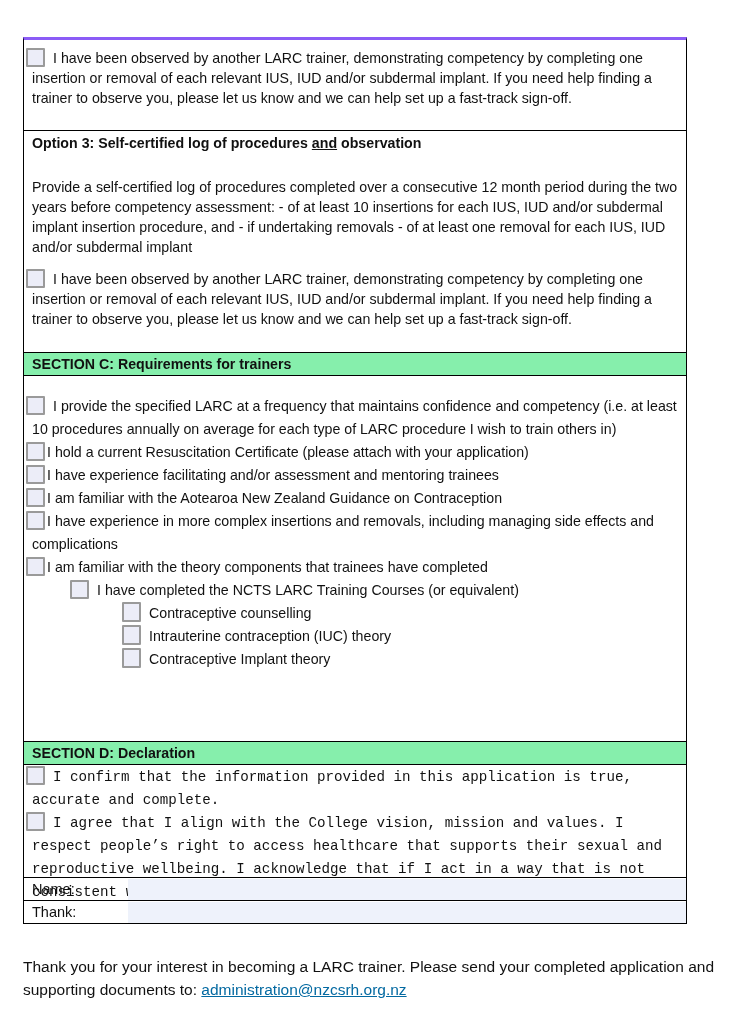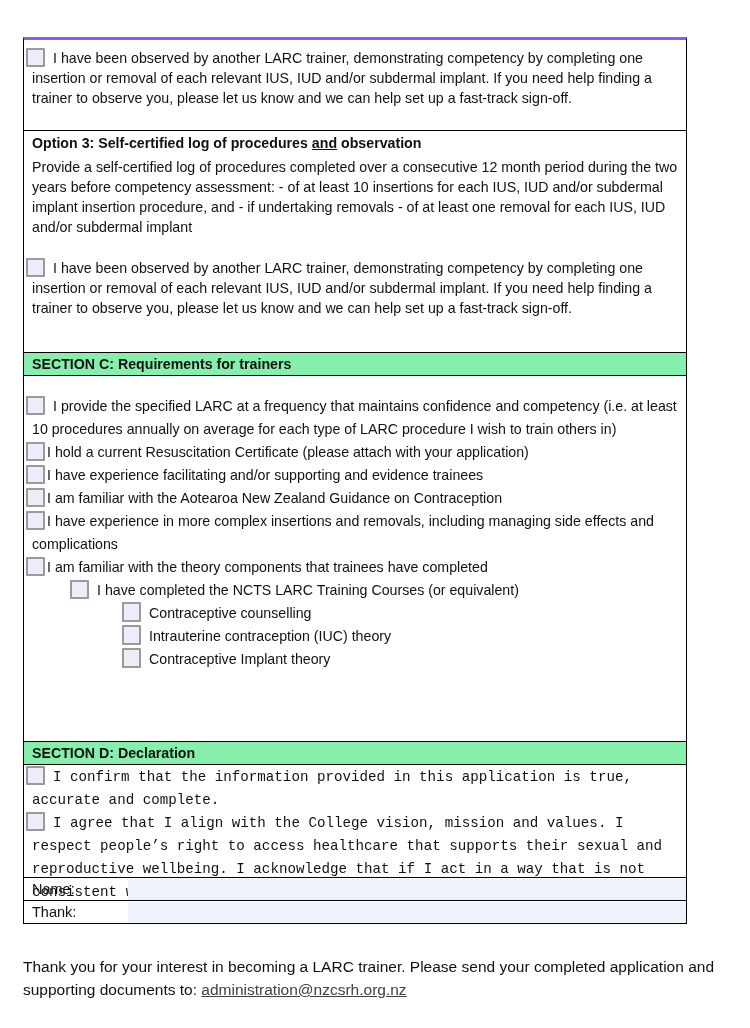--- a/index.html
+++ b/index.html
@@ -67,52 +67,52 @@
     margin-top: 1px;
   }
   .footer {
     position: absolute;
     left: 23px;
     top: 955px;
     width: 710px;
     font-size: 15.5px;
     line-height: 23px;
   }
-  .footer a { color: #404040; text-decoration: underline; }
+  .footer a { color: #0369a1; text-decoration: underline; }
 </style>
 </head>
 <body>
 
 <div class="table">
 
   <div class="cell" style="padding-top:8px; height:91px;">
     <span class="cb gap" style="margin-left:-6px;"></span><span>I have been observed by another LARC trainer, demonstrating competency by completing one insertion or removal of each relevant IUS, IUD and/or subdermal implant. If you need help finding a trainer to observe you, please let us know and we can help set up a fast-track sign-off.</span>
   </div>
 
   <div class="cell" style="padding-top:2px; height:222px;">
-    <div class="bold" style="margin-bottom:4px;">
+    <div class="bold" style="margin-bottom:24px;">
       <span>Option 3: Self-certified log of procedures </span><span class="u">and</span><span> observation</span>
     </div>
-    <div style="margin-bottom:21px;">Provide a self-certified log of procedures completed over a consecutive 12 month period during the two years before competency assessment: - of at least 10 insertions for each IUS, IUD and/or subdermal implant insertion procedure, and - if undertaking removals - of at least one removal for each IUS, IUD and/or subdermal implant</div>
+    <div style="margin-bottom:12px;">Provide a self-certified log of procedures completed over a consecutive 12 month period during the two years before competency assessment: - of at least 10 insertions for each IUS, IUD and/or subdermal implant insertion procedure, and - if undertaking removals - of at least one removal for each IUS, IUD and/or subdermal implant</div>
     <div>
       <span class="cb gap" style="margin-left:-6px;"></span><span>I have been observed by another LARC trainer, demonstrating competency by completing one insertion or removal of each relevant IUS, IUD and/or subdermal implant. If you need help finding a trainer to observe you, please let us know and we can help set up a fast-track sign-off.</span>
     </div>
   </div>
 
   <div class="head">SECTION C: Requirements for trainers</div>
 
   <div class="cell" style="padding-top:19px; height:366px; line-height:23px;">
     <div class="row">
       <span class="cb gap" style="margin-left:-6px;"></span><span>I provide the specified LARC at a frequency that maintains confidence and competency (i.e. at least 10 procedures annually on average for each type of LARC procedure I wish to train others in)</span>
     </div>
     <div class="row">
       <span class="cb gap-s" style="margin-left:-6px;"></span><span>I hold a current Resuscitation Certificate (please attach with your application)</span>
     </div>
     <div class="row">
-      <span class="cb gap-s" style="margin-left:-6px;"></span><span>I have experience facilitating and/or supporting and evidence trainees</span>
+      <span class="cb gap-s" style="margin-left:-6px;"></span><span>I have experience facilitating and/or assessment and mentoring trainees</span>
     </div>
     <div class="row">
       <span class="cb gap-s" style="margin-left:-6px;"></span><span>I am familiar with the </span><span class="it">Aotearoa New Zealand Guidance on Contraception</span>
     </div>
     <div class="row">
       <span class="cb gap-s" style="margin-left:-6px;"></span><span>I have experience in more complex insertions and removals, including managing side effects and complications</span>
     </div>
     <div class="row">
       <span class="cb gap-s" style="margin-left:-6px;"></span><span>I am familiar with the theory components that trainees have completed</span>
     </div>

